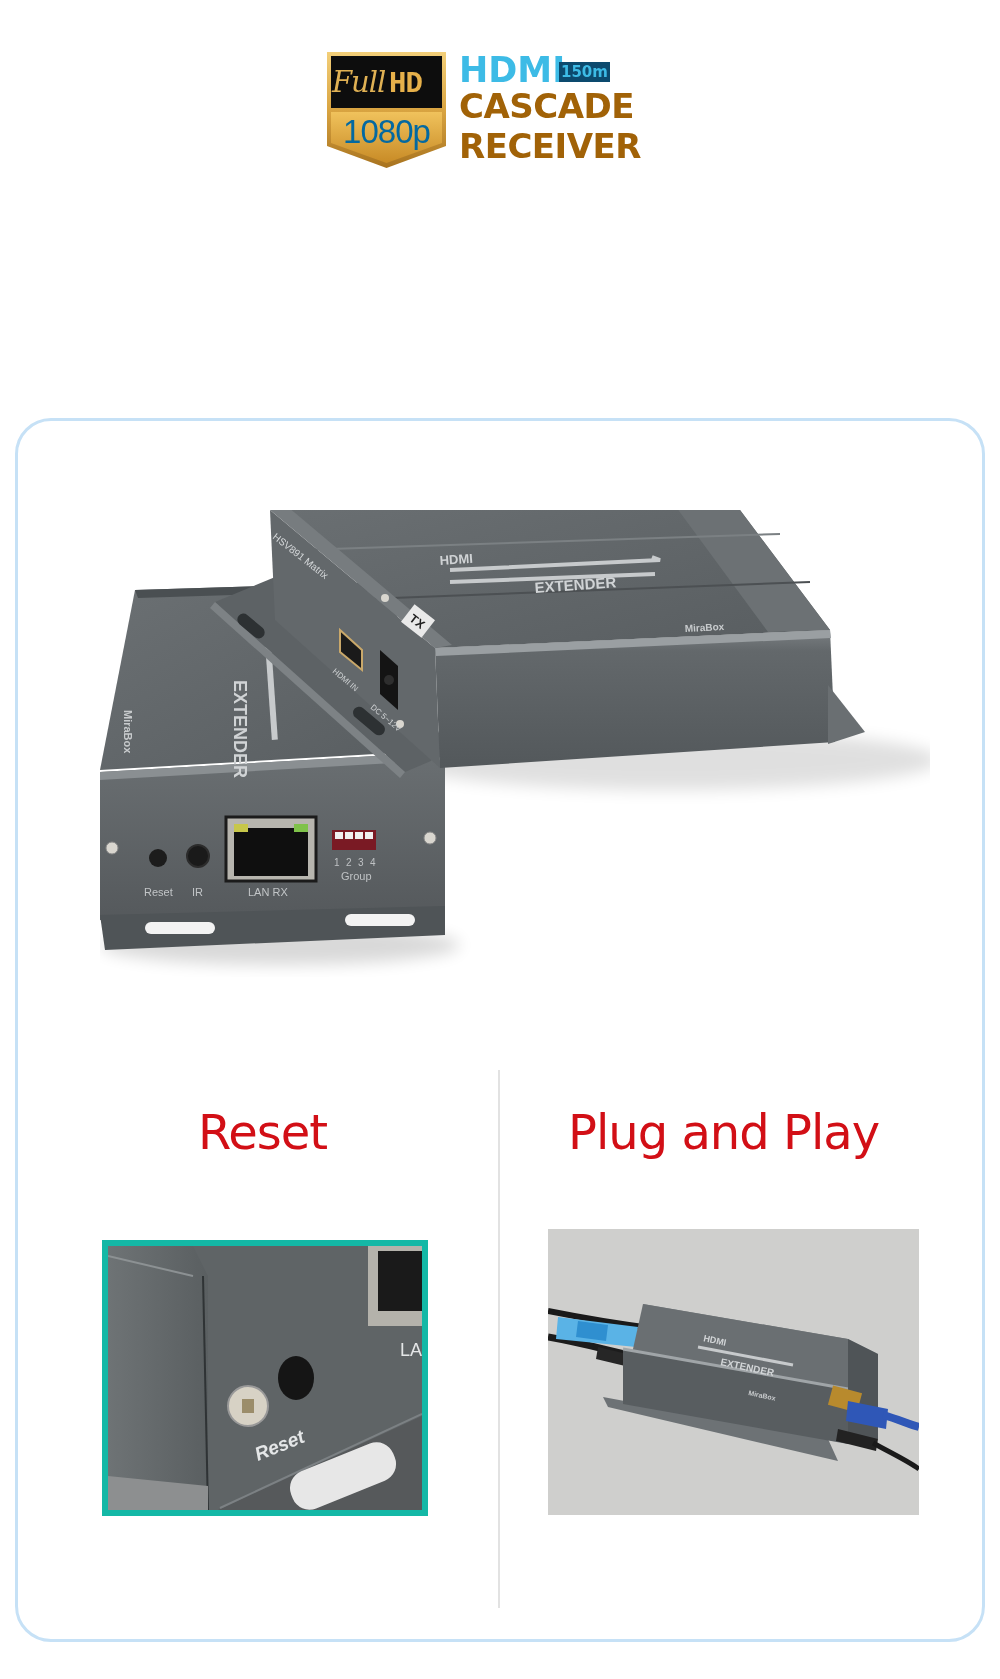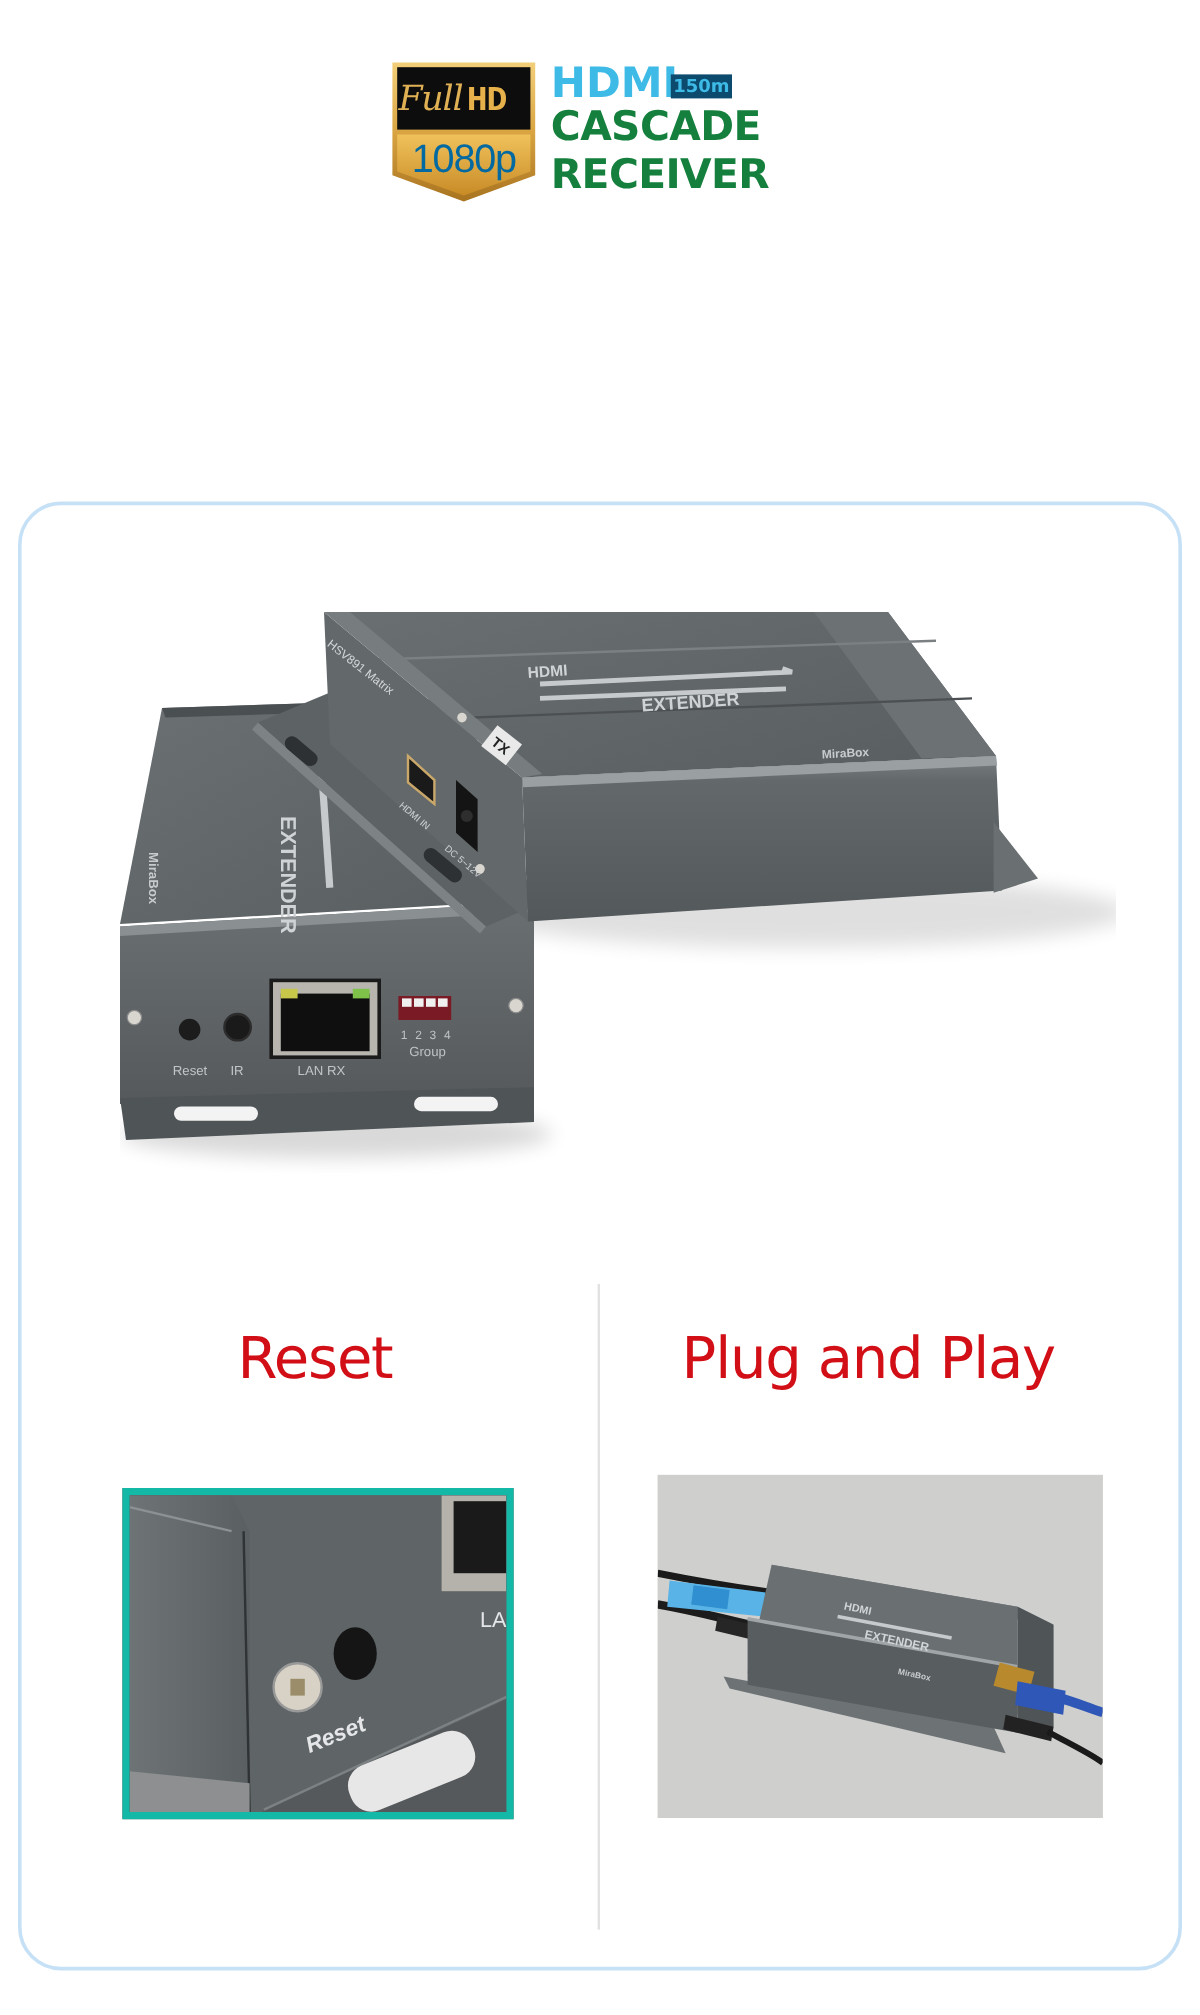--- a/index.html
+++ b/index.html
@@ -10,21 +10,21 @@
   .logo { position: absolute; left: 325px; top: 50px; width: 330px; height: 122px; }
   .badge { position: absolute; left: 0; top: 0; width: 123px; height: 120px; }
   .badge svg { width: 123px; height: 120px; display: block; }
   .badge .full { position: absolute; left: 7px; top: 15px; font-family: "DejaVu Serif", serif; font-style: italic; font-size: 29px; color: #e0b154; letter-spacing: -1px; }
   .badge .hd { position: absolute; left: 64px; top: 18px; font-family: Liberation Mono, monospace; font-weight: bold; font-size: 29px; color: #e6b04a; letter-spacing: -1px; }
   .badge .res { position: absolute; left: 0; width: 123px; top: 63px; text-align: center; font-family: "Liberation Sans", sans-serif; font-weight: normal; font-size: 33px; color: #0369a1; letter-spacing: -1px; }
 
   .titles { position: absolute; left: 134px; top: 2px; }
   .t-hdmi { position: absolute; left: 0; top: -2px; font-family: "DejaVu Sans", sans-serif; font-weight: bold; font-size: 35px; color: #3dbbe6; letter-spacing: 0px; white-space: nowrap; }
   .t-dist { position: absolute; left: 100px; top: 10px; background: #0c4a6e; color: #3dbbe6; font-family: "DejaVu Sans", sans-serif; font-weight: bold; font-size: 15px; padding: 1px 2px; line-height: 18px; white-space: nowrap; }
-  .t-line { position: absolute; left: 0; font-family: "DejaVu Sans", sans-serif; font-weight: bold; font-size: 34px; color: #15803d; letter-spacing: -0.5px; white-space: nowrap; line-height: 40px; }
+  .t-line { position: absolute; left: 0; font-family: "DejaVu Sans", sans-serif; font-weight: bold; font-size: 34px; color: #a16207; letter-spacing: -0.5px; white-space: nowrap; line-height: 40px; }
   .t-line.l1 { top: 34px; }
   .t-line.l2 { top: 74px; }
 
   
   .card { position: absolute; left: 15px; top: 418px; width: 970px; height: 1224px; border: 3px solid #c6e1f6; border-radius: 36px; background: #fff; }
 
   .hero { position: absolute; left: 100px; top: 510px; width: 830px; height: 510px; }
   .hero svg { width: 830px; height: 510px; display: block; }
 
   .divider { position: absolute; left: 498px; top: 1070px; width: 2px; height: 538px; background: #e2e2e2; }

